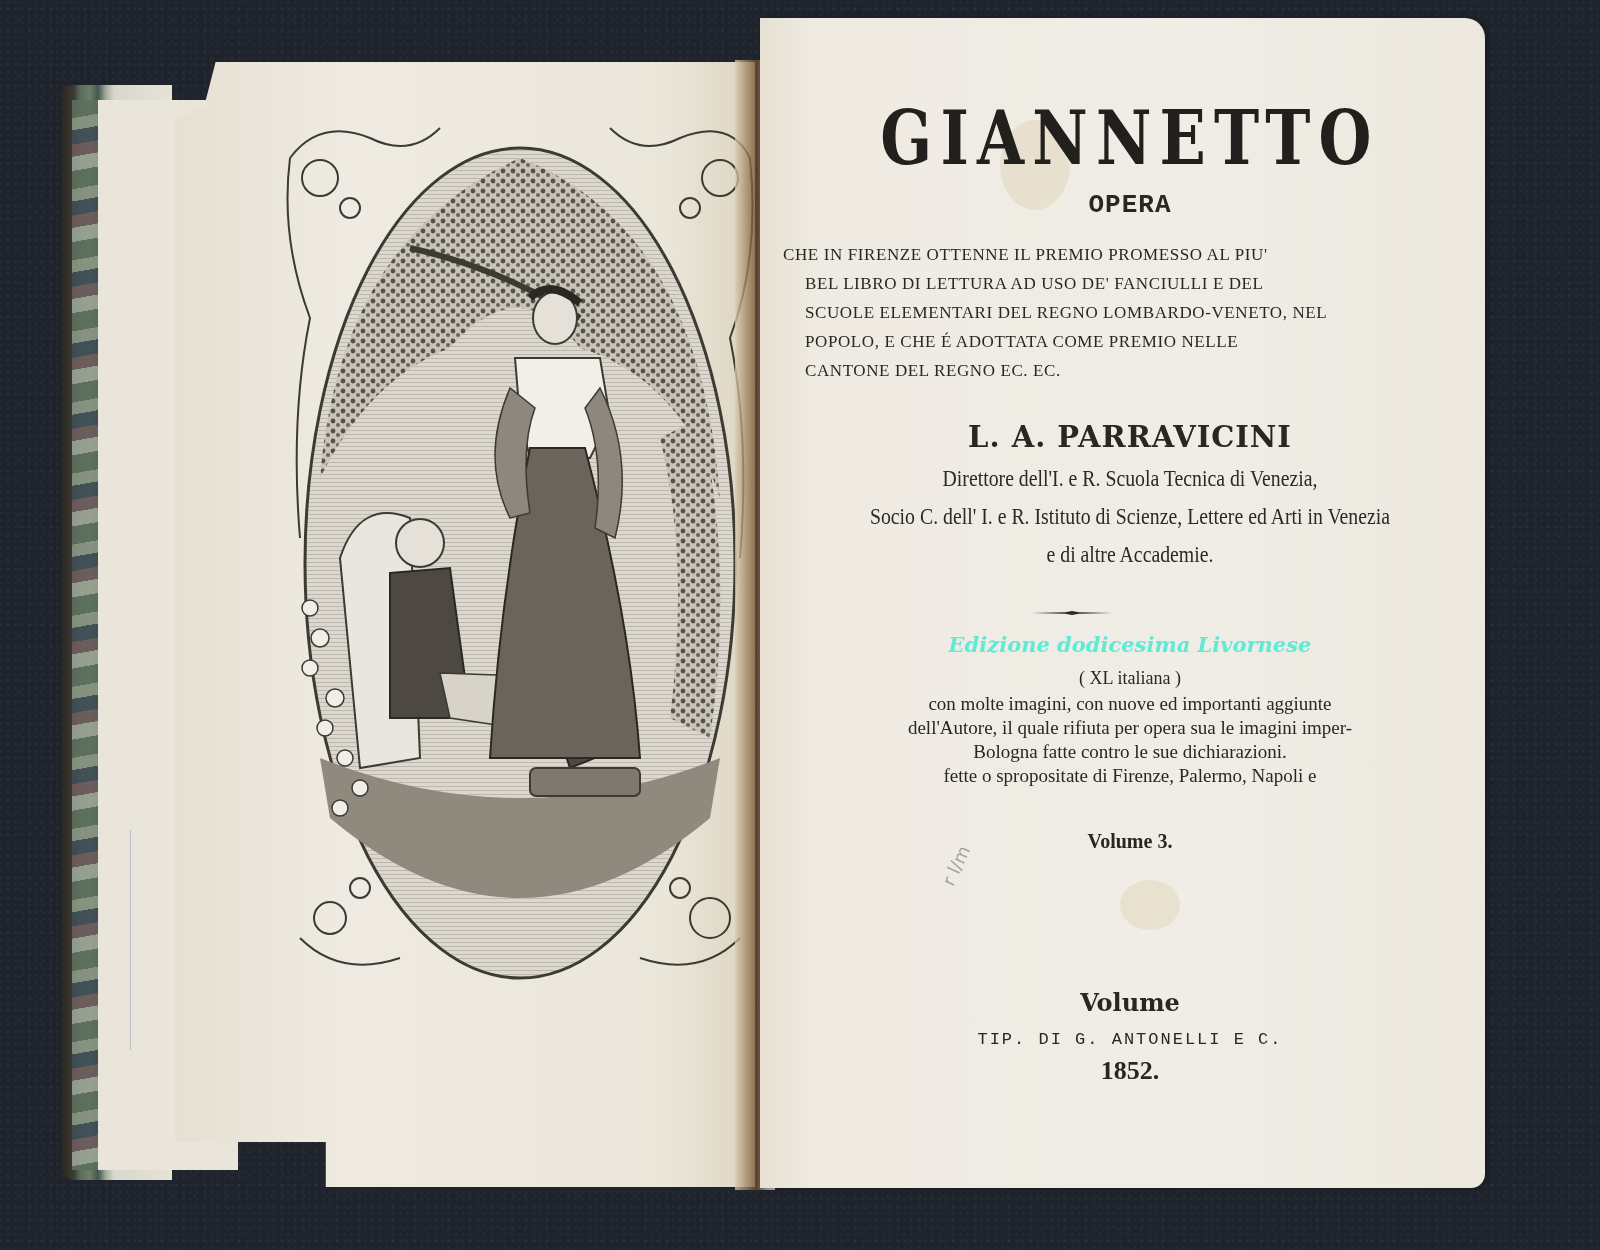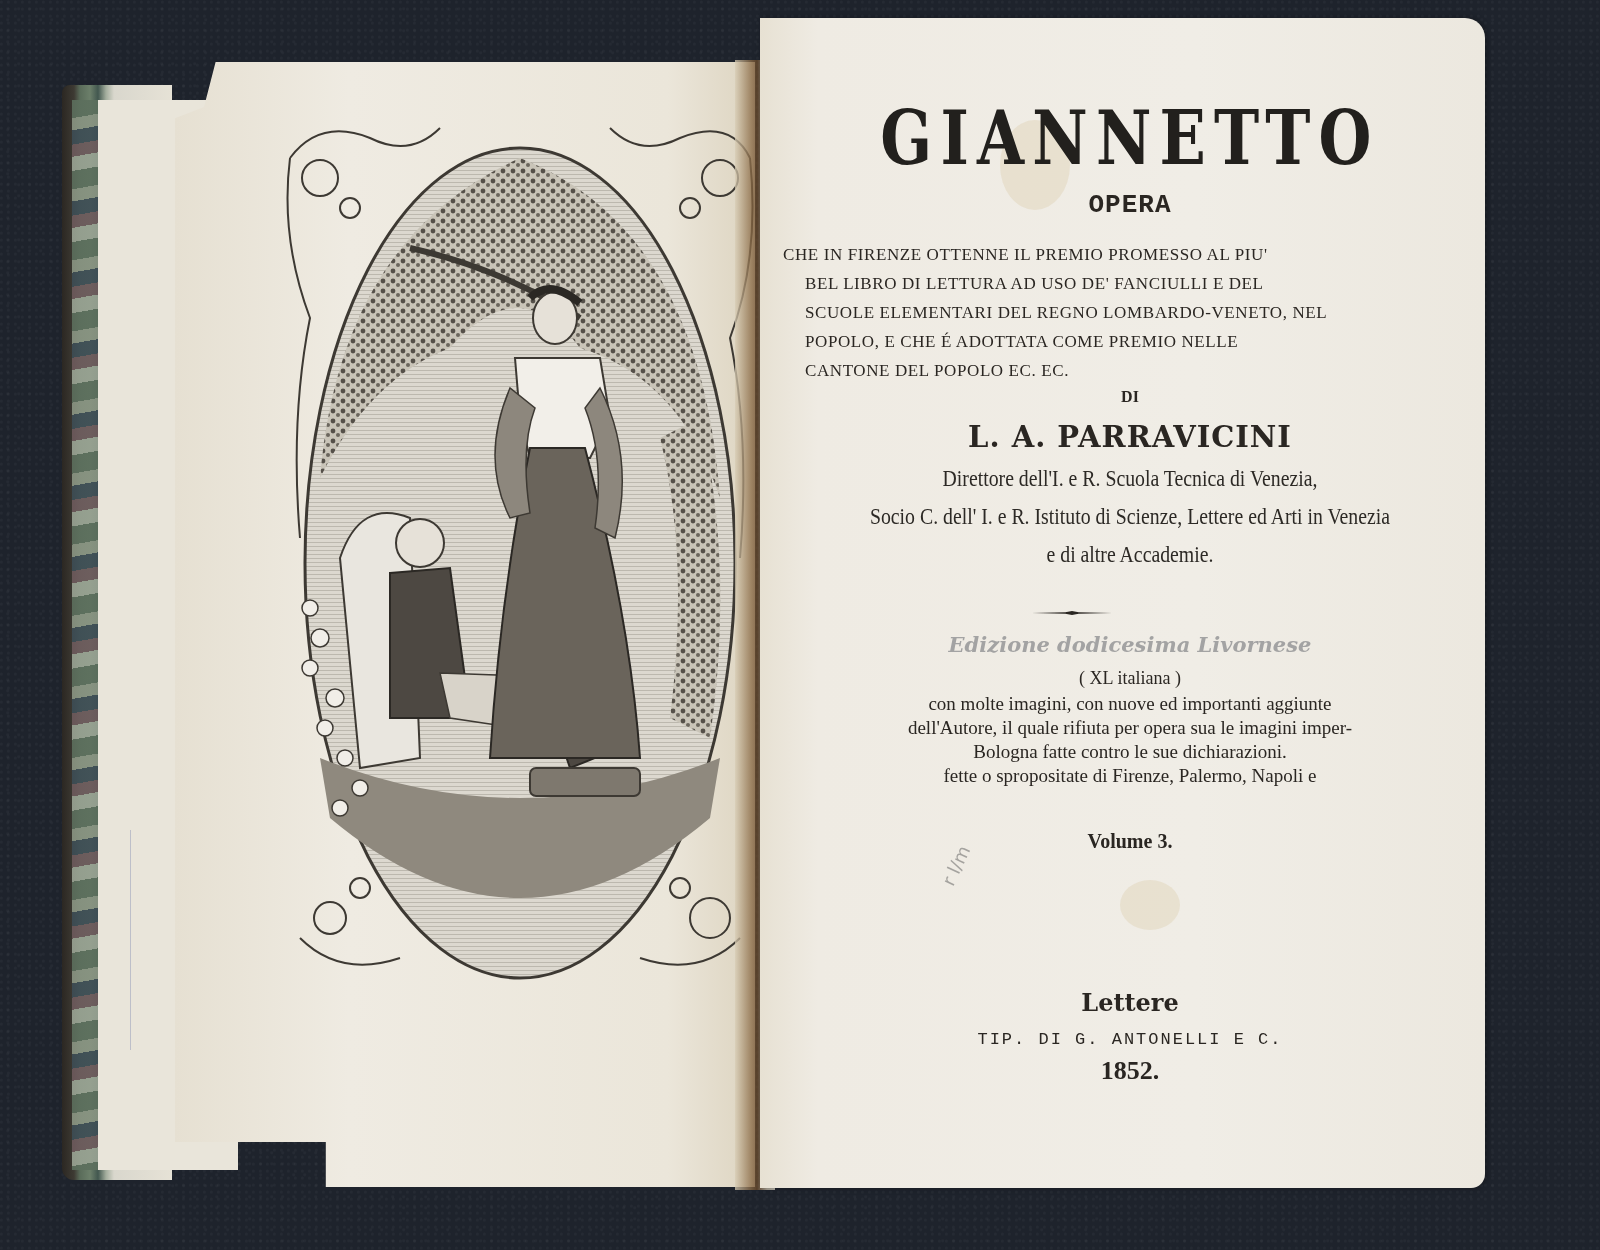--- a/index.html
+++ b/index.html
@@ -60,21 +60,21 @@
   .tp { position:absolute; left:770px; width:720px; text-align:center; color:#2a2622; }
 
   .title { top:95px; font-family:"DejaVu Serif", serif; font-weight:bold; font-size:74px; letter-spacing:10px; transform:scaleX(0.82); transform-origin:center; color:#22201d; }
   .opera { top:190px; font-weight:bold; font-size:26px; letter-spacing:1px; font-family:Liberation Mono, monospace; }
   .desc { top:240px; font-family:"Liberation Serif", serif; font-size:17px; line-height:29px; letter-spacing:0.6px; text-align:left; }
   .desc div { white-space:nowrap; }
   .di { top:388px; font-size:16px; font-weight:bold; font-family:"Liberation Serif", serif; }
   .author { top:420px; font-size:29px; font-weight:bold; font-family:"DejaVu Serif", serif; letter-spacing:1px; }
   .aff { top:460px; font-family:"Liberation Serif", serif; font-size:23px; line-height:38px; transform:scaleX(0.86); transform-origin:center; color:#2c2925; }
   .rule { position:absolute; left:1012px; top:611px; width:120px; height:4px; }
-  .edition { top:632px; font-family:"DejaVu Serif", serif; font-style:italic; font-size:21px; font-weight:bold; color:#a3a3a3; }
+  .edition { top:632px; font-family:"DejaVu Serif", serif; font-style:italic; font-size:21px; font-weight:bold; color:#5eead4; }
   .xl { top:668px; font-family:"Liberation Serif", serif; font-size:18px; }
   .body { top:690px; font-family:"Liberation Serif", serif; font-size:19px; line-height:24px; }
   .volume { top:830px; font-family:Liberation Serif, serif; font-size:20px; font-weight:bold; }
   .place { top:988px; font-family:"DejaVu Serif", serif; font-size:24px; font-weight:bold; }
   .printer { top:1030px; font-family:Liberation Mono, monospace; font-size:17px; letter-spacing:2px; }
   .year { top:1056px; font-family:"Liberation Serif", serif; font-size:26px; font-weight:bold; }
 
   .pencil-note { position:absolute; left:935px; top:855px; font-family:"DejaVu Sans", sans-serif; font-size:18px; color:rgba(90,90,90,0.5); transform:rotate(-65deg); }
   .stain { position:absolute; border-radius:50%; background:rgba(200,170,110,0.18); }
 </style>
@@ -160,24 +160,23 @@
   <div class="stain" style="left:1120px;top:880px;width:60px;height:50px;"></div>
 
   <div class="tp title">GIANNETTO</div>
   <div class="tp opera">OPERA</div>
 
   <div class="tp desc" style="left:783px;width:580px;">
     <div>CHE IN FIRENZE OTTENNE IL PREMIO  PROMESSO AL PIU'</div>
     <div style="padding-left:22px;">BEL  LIBRO DI LETTURA  AD  USO DE' FANCIULLI E DEL</div>
     <div style="padding-left:22px;">SCUOLE ELEMENTARI DEL REGNO LOMBARDO-VENETO, NEL</div>
     <div style="padding-left:22px;">POPOLO,  E  CHE É  ADOTTATA  COME PREMIO  NELLE</div>
-    <div style="padding-left:22px;">CANTONE DEL POPOLO EC. EC.</div>
-  </div>
-
-  <div class="tp di">DI</div>
+    <div style="padding-left:22px;">CANTONE DEL REGNO EC. EC.</div>
+  </div>
+
   <div class="tp author">L. A. PARRAVICINI</div>
 
   <div class="tp aff">
     <div>Direttore dell'I. e R. Scuola Tecnica di Venezia,</div>
     <div>Socio C. dell' I. e R. Istituto di Scienze, Lettere ed Arti in Venezia</div>
     <div>e di altre Accademie.</div>
   </div>
 
   <svg class="rule" viewBox="0 0 120 6">
     <path d="M0 3 L50 2 L60 0 L70 2 L120 3 L70 4 L60 6 L50 4 Z" fill="#2a2622"></path>
@@ -189,16 +188,16 @@
   <div class="tp body" style="top:692px;">
     <div>con molte imagini, con nuove ed importanti aggiunte</div>
     <div>dell'Autore, il quale rifiuta per opera sua le imagini imper-</div>
     <div>Bologna fatte contro le sue dichiarazioni.</div>
     <div>fette o spropositate di Firenze, Palermo, Napoli e</div>
   </div>
 
   <div class="tp volume">Volume 3.</div>
   <div class="pencil-note">r l/m</div>
 
-  <div class="tp place">Lettere</div>
+  <div class="tp place">Volume</div>
   <div class="tp printer">TIP. DI G. ANTONELLI E C.</div>
   <div class="tp year">1852.</div>
 </div>
 
 </body></html>

